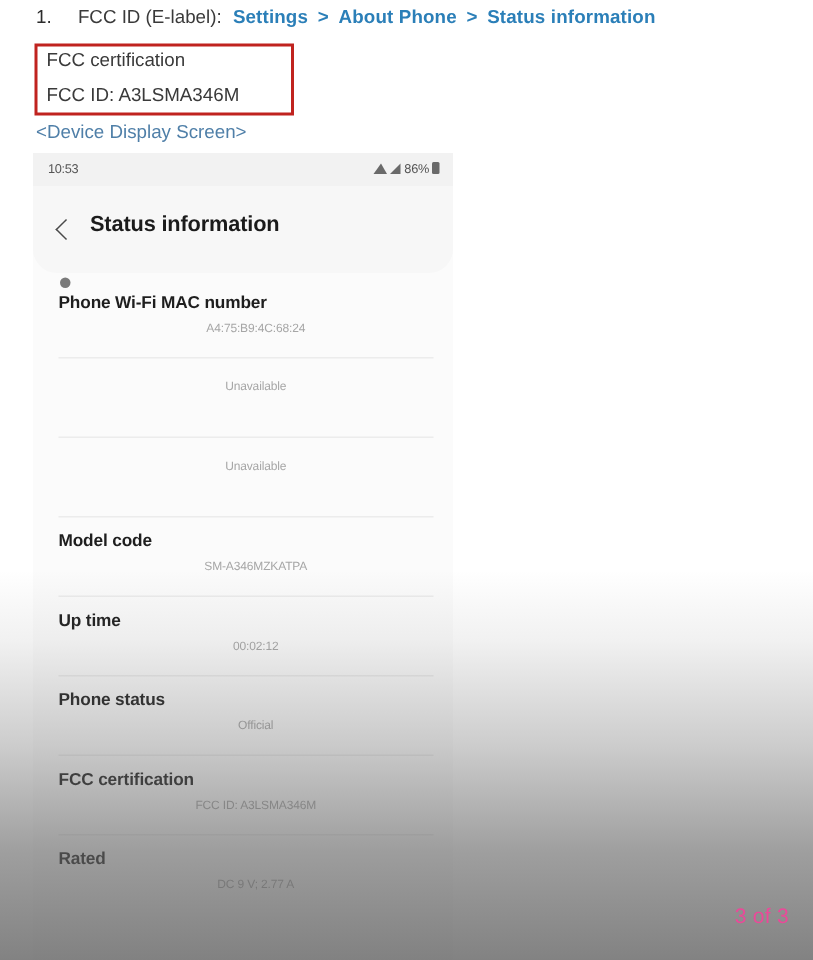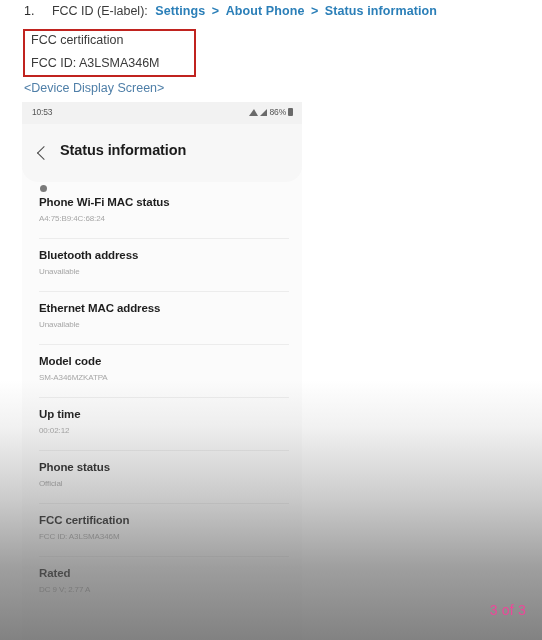--- a/index.html
+++ b/index.html
@@ -223,20 +223,21 @@
     color: #1e1e1e;
     letter-spacing: -0.1px;
     line-height: 14px;
   }
   .row-value {
     font-size: 8px;
     color: #a6a6a6;
     letter-spacing: -0.1px;
     margin-top: 4px;
     line-height: 11px;
+    text-align: center;
   }
 
   .page-indicator {
     position: absolute;
     right: 16px; bottom: 22px;
     font-size: 14px;
     color: #ec4899;
     letter-spacing: 0.2px;
   }
 </style>
@@ -279,29 +280,27 @@
     </div>
   </div>
 
   <div class="app-bar">
     <span class="back-chev"></span>
     <span class="app-title">Status information</span>
   </div>
 
   <div class="list">
     <div class="row">
-      <div class="row-title">Phone Wi-Fi MAC status</div>
+      <div class="row-title">Phone Wi-Fi MAC number</div>
       <div class="row-value">A4:75:B9:4C:68:24</div>
     </div>
     <div class="row">
-      <div class="row-title">Bluetooth address</div>
       <div class="row-value">Unavailable</div>
     </div>
     <div class="row">
-      <div class="row-title">Ethernet MAC address</div>
       <div class="row-value">Unavailable</div>
     </div>
     <div class="row">
       <div class="row-title">Model code</div>
       <div class="row-value">SM-A346MZKATPA</div>
     </div>
     <div class="row">
       <div class="row-title">Up time</div>
       <div class="row-value">00:02:12</div>
     </div>

